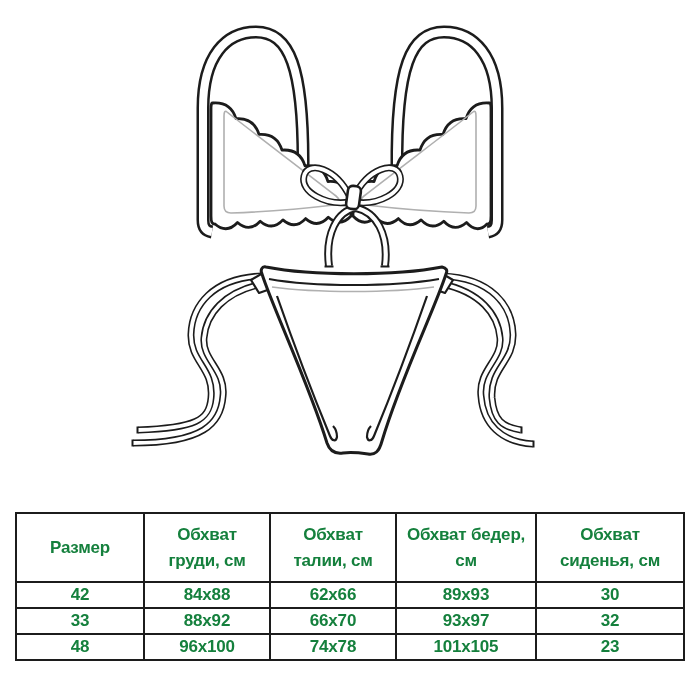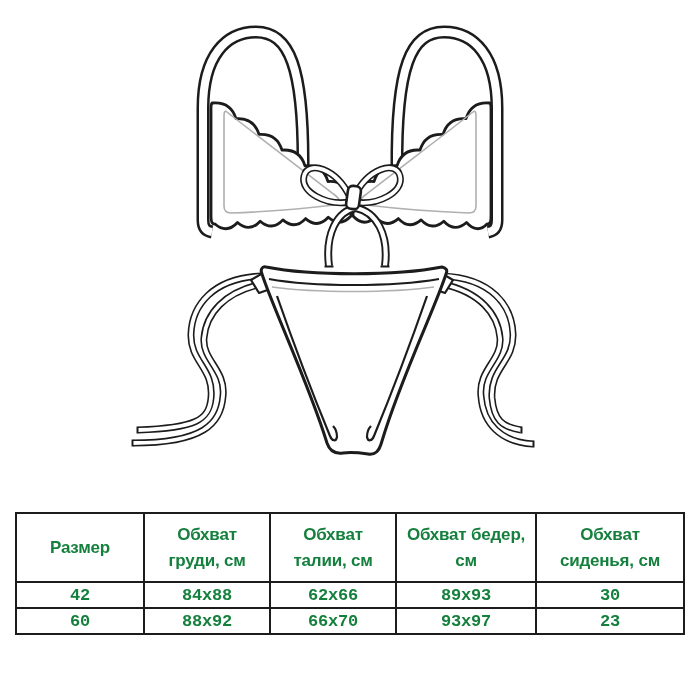--- a/index.html
+++ b/index.html
@@ -18,21 +18,21 @@
   .size-table th, .size-table td {
     border:2px solid #1c1c1c;
     text-align:center; vertical-align:middle;
     padding:0; letter-spacing:-0.2px;
   }
   .size-table th {
     font-size:17px; font-weight:700; line-height:1.5;
     white-space:pre-line; font-stretch:condensed;
   }
   .size-table td {
-    font-size:17px; font-weight:700; font-stretch:condensed;font-family:Liberation Mono, monospace;
+    font-size:17px; font-weight:700; font-stretch:condensed;
   }
   .size-table thead tr { height:69px; }
   .size-table tbody tr { height:26px; }
 </style>
 </head>
 <body>
 
 <div class="stage">
 
   <svg class="art" width="700" height="505" viewBox="0 0 700 505" fill="none" stroke-linecap="butt" stroke-linejoin="round">
@@ -145,22 +145,29 @@
     </thead>
     <tbody>
         <tr>
           <td>42</td>
           <td>84x88</td>
           <td>62x66</td>
           <td>89x93</td>
           <td>30</td>
         </tr>
         <tr>
-          <td>60</td>
+          <td>33</td>
           <td>88x92</td>
           <td>66x70</td>
           <td>93x97</td>
+          <td>32</td>
+        </tr>
+        <tr>
+          <td>48</td>
+          <td>96x100</td>
+          <td>74x78</td>
+          <td>101x105</td>
           <td>23</td>
         </tr>
       </tbody>
   </table>
 
 </div>
 
 </body></html>

